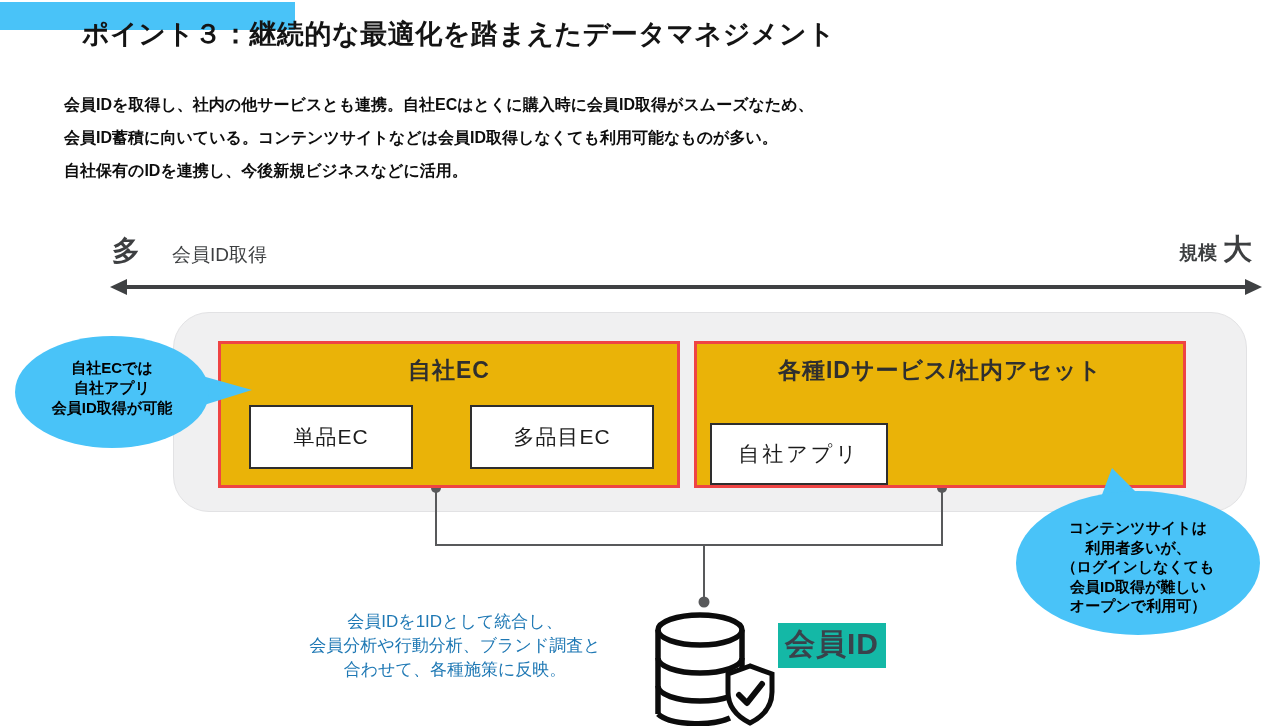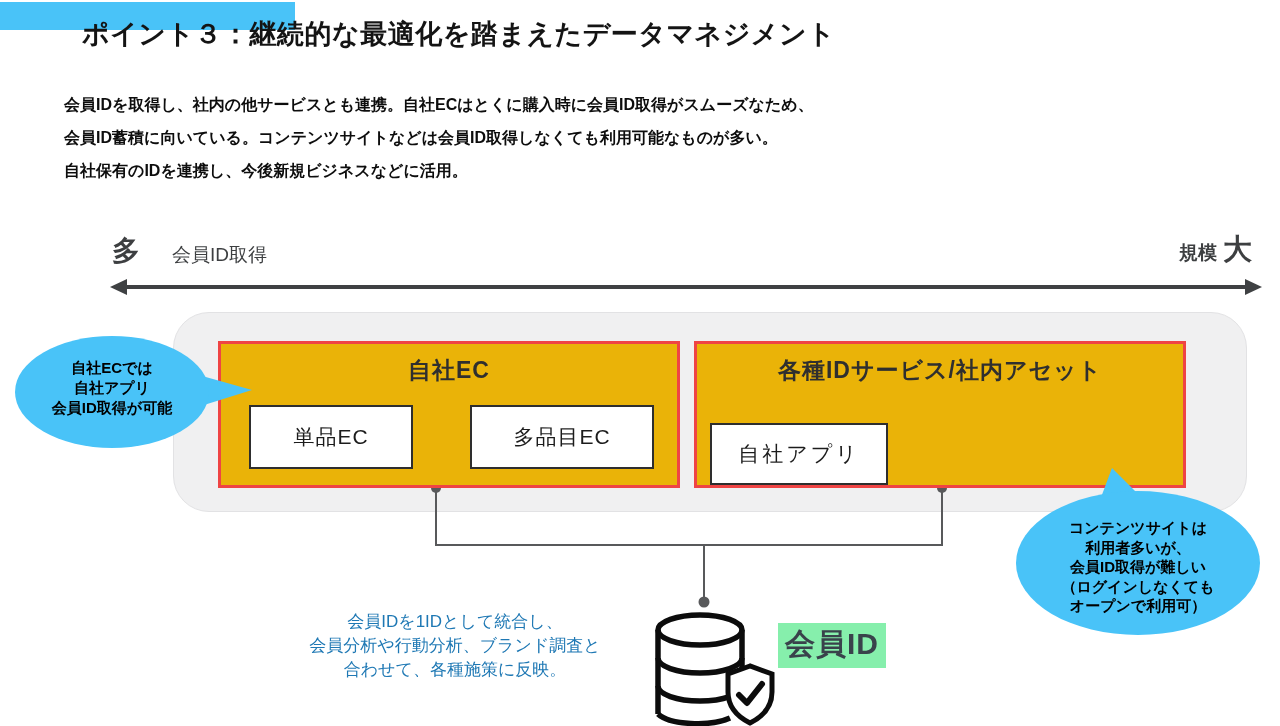--- a/index.html
+++ b/index.html
@@ -56,21 +56,21 @@
   .bubble-text.lt { left:17px;  top:358px; width:190px; }
   .bubble-text.rt { left:1030px; top:518px; width:216px; line-height:19.5px; }
 
   
   .note { left:285px; top:610px; width:340px; text-align:center;
           font-size:17px; font-weight:normal; line-height:24px; color:#1e78b4; white-space:nowrap; }
 
   
   .db-icon { left:646px; top:610px; }
   .db-label-wrap { left:778px; top:623px; }
-  .db-label { display:inline-block; background:#86efac; color:#39424b;
+  .db-label { display:inline-block; background:#14b8a6; color:#39424b;
               font-size:30px; font-weight:bold; padding:1px 7px 3px 7px; letter-spacing:1px; }
 </style>
 </head>
 <body>
 
 <div class="abs title-bar"></div>
 <div class="abs page-title">ポイント３：継続的な最適化を踏まえたデータマネジメント</div>
 
 <div class="abs intro">
   <div>会員IDを取得し、社内の他サービスとも連携。自社ECはとくに購入時に会員ID取得がスムーズなため、</div>
@@ -121,22 +121,22 @@
   <div>会員ID取得が可能</div>
 </div>
 
 <svg class="abs bubble-svg" style="left:1008px;top:462px;" width="272" height="176" viewBox="0 0 272 176">
   <polygon points="104,6 80,70 150,52" fill="#49c3f8"></polygon>
   <ellipse cx="130" cy="101" rx="122" ry="72" fill="#49c3f8"></ellipse>
 </svg>
 <div class="abs bubble-text rt">
   <div>コンテンツサイトは</div>
   <div>利用者多いが、</div>
+  <div>（ログインしなくても</div>
   <div>会員ID取得が難しい</div>
-  <div>（ログインしなくても</div>
   <div>オープンで利用可）</div>
 </div>
 
 <div class="abs note">
   <div>会員IDを1IDとして統合し、</div>
   <div>会員分析や行動分析、ブランド調査と</div>
   <div>合わせて、各種施策に反映。</div>
 </div>
 
 <svg class="abs db-icon" width="132" height="116" viewBox="0 0 132 116">

